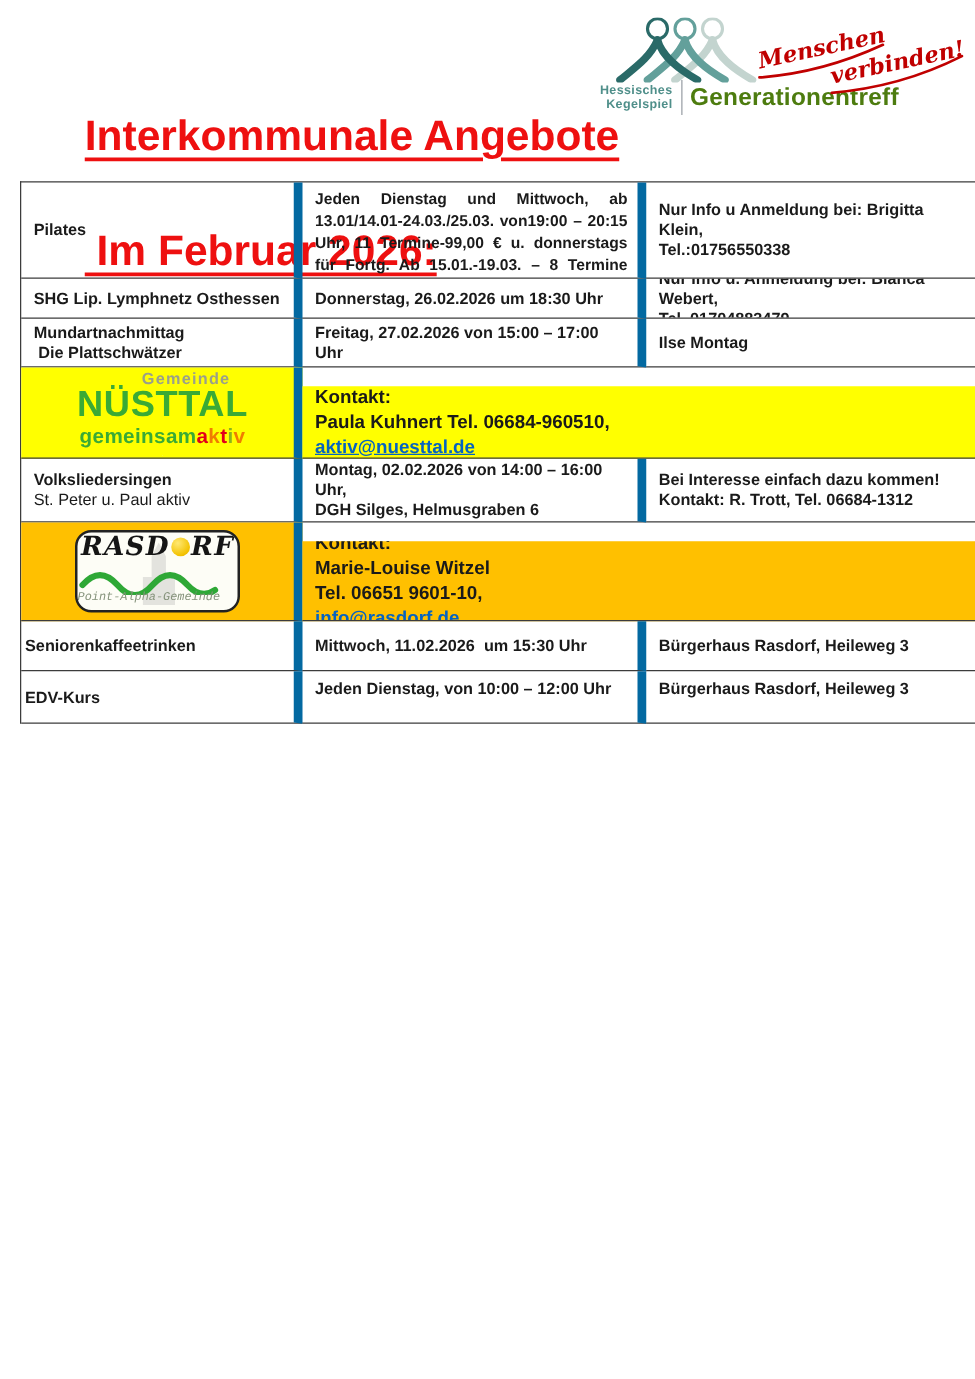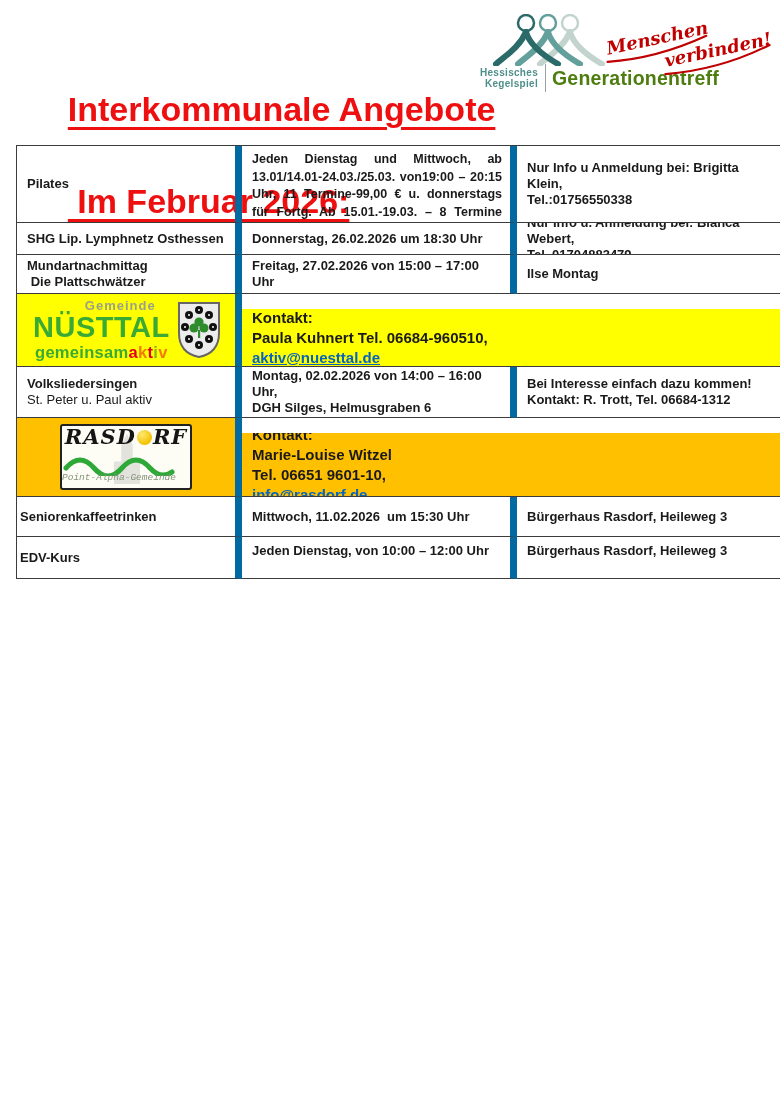--- a/index.html
+++ b/index.html
@@ -35,30 +35,30 @@
   .cell.justify{white-space:normal;text-align:justify;justify-content:flex-start;
                 padding-top:5px;font-size:12.5px;line-height:17.5px;}
   .cell.tightleft{padding-left:3px;}
   .cell.yellow{background:#ffff00;}
   .cell.orange{background:#ffc000;}
   .subtitle-light{font-weight:normal;}
   .kontakt{font-size:15px;line-height:20px;}
   .cell a{font-weight:bold;text-decoration:underline;}
 
   
-  .nuesttal{flex-direction:row;align-items:center;justify-content:flex-start;gap:6px;padding-left:16px;}
+  .nuesttal{flex-direction:column;align-items:center;justify-content:flex-start;gap:6px;padding-left:16px;}
   .nu-text{display:flex;flex-direction:column;align-items:center;line-height:1;}
   .nu-gemeinde{font-size:13px;font-weight:bold;letter-spacing:1px;align-self:flex-end;margin-right:14px;}
   .nu-name{font-size:29px;font-weight:bold;letter-spacing:.5px;margin-top:1px;}
   .nu-tag{font-size:16.5px;font-weight:bold;margin-top:2px;letter-spacing:.3px;}
 
   
   .rasdorf{align-items:center;justify-content:center;padding:0;}
   .ras-box{position:relative;width:128px;height:62px;background:#fdfdf6;border:2px solid #222;
-           border-radius:3px;overflow:hidden;}
+           border-radius:13px;overflow:hidden;}
   .ras-church{position:absolute;left:52px;top:8px;width:26px;height:50px;background:#e3e3de;
               clip-path:polygon(50% 0,72% 22%,72% 55%,100% 55%,100% 100%,0 100%,0 55%,28% 55%,28% 22%);}
   .ras-name{position:absolute;left:0;top:3px;width:100%;display:flex;justify-content:center;align-items:center;
             font-family:"DejaVu Serif",serif;font-style:italic;font-weight:bold;font-size:21px;color:#151515;letter-spacing:1px;}
   .ras-sun{display:inline-block;width:15px;height:15px;border-radius:50%;
            background:radial-gradient(circle at 35% 30%,#ffe873,#f3c200 70%,#d9a800);margin:0 1px;}
   .ras-sub{position:absolute;left:0;bottom:2px;width:100%;text-align:left;
            font-family:Liberation Mono, monospace;font-style:italic;font-size:9.5px;font-weight:normal;color:#86937c;}
   .ras-wave{position:absolute;left:0;top:24px;}
 </style>

